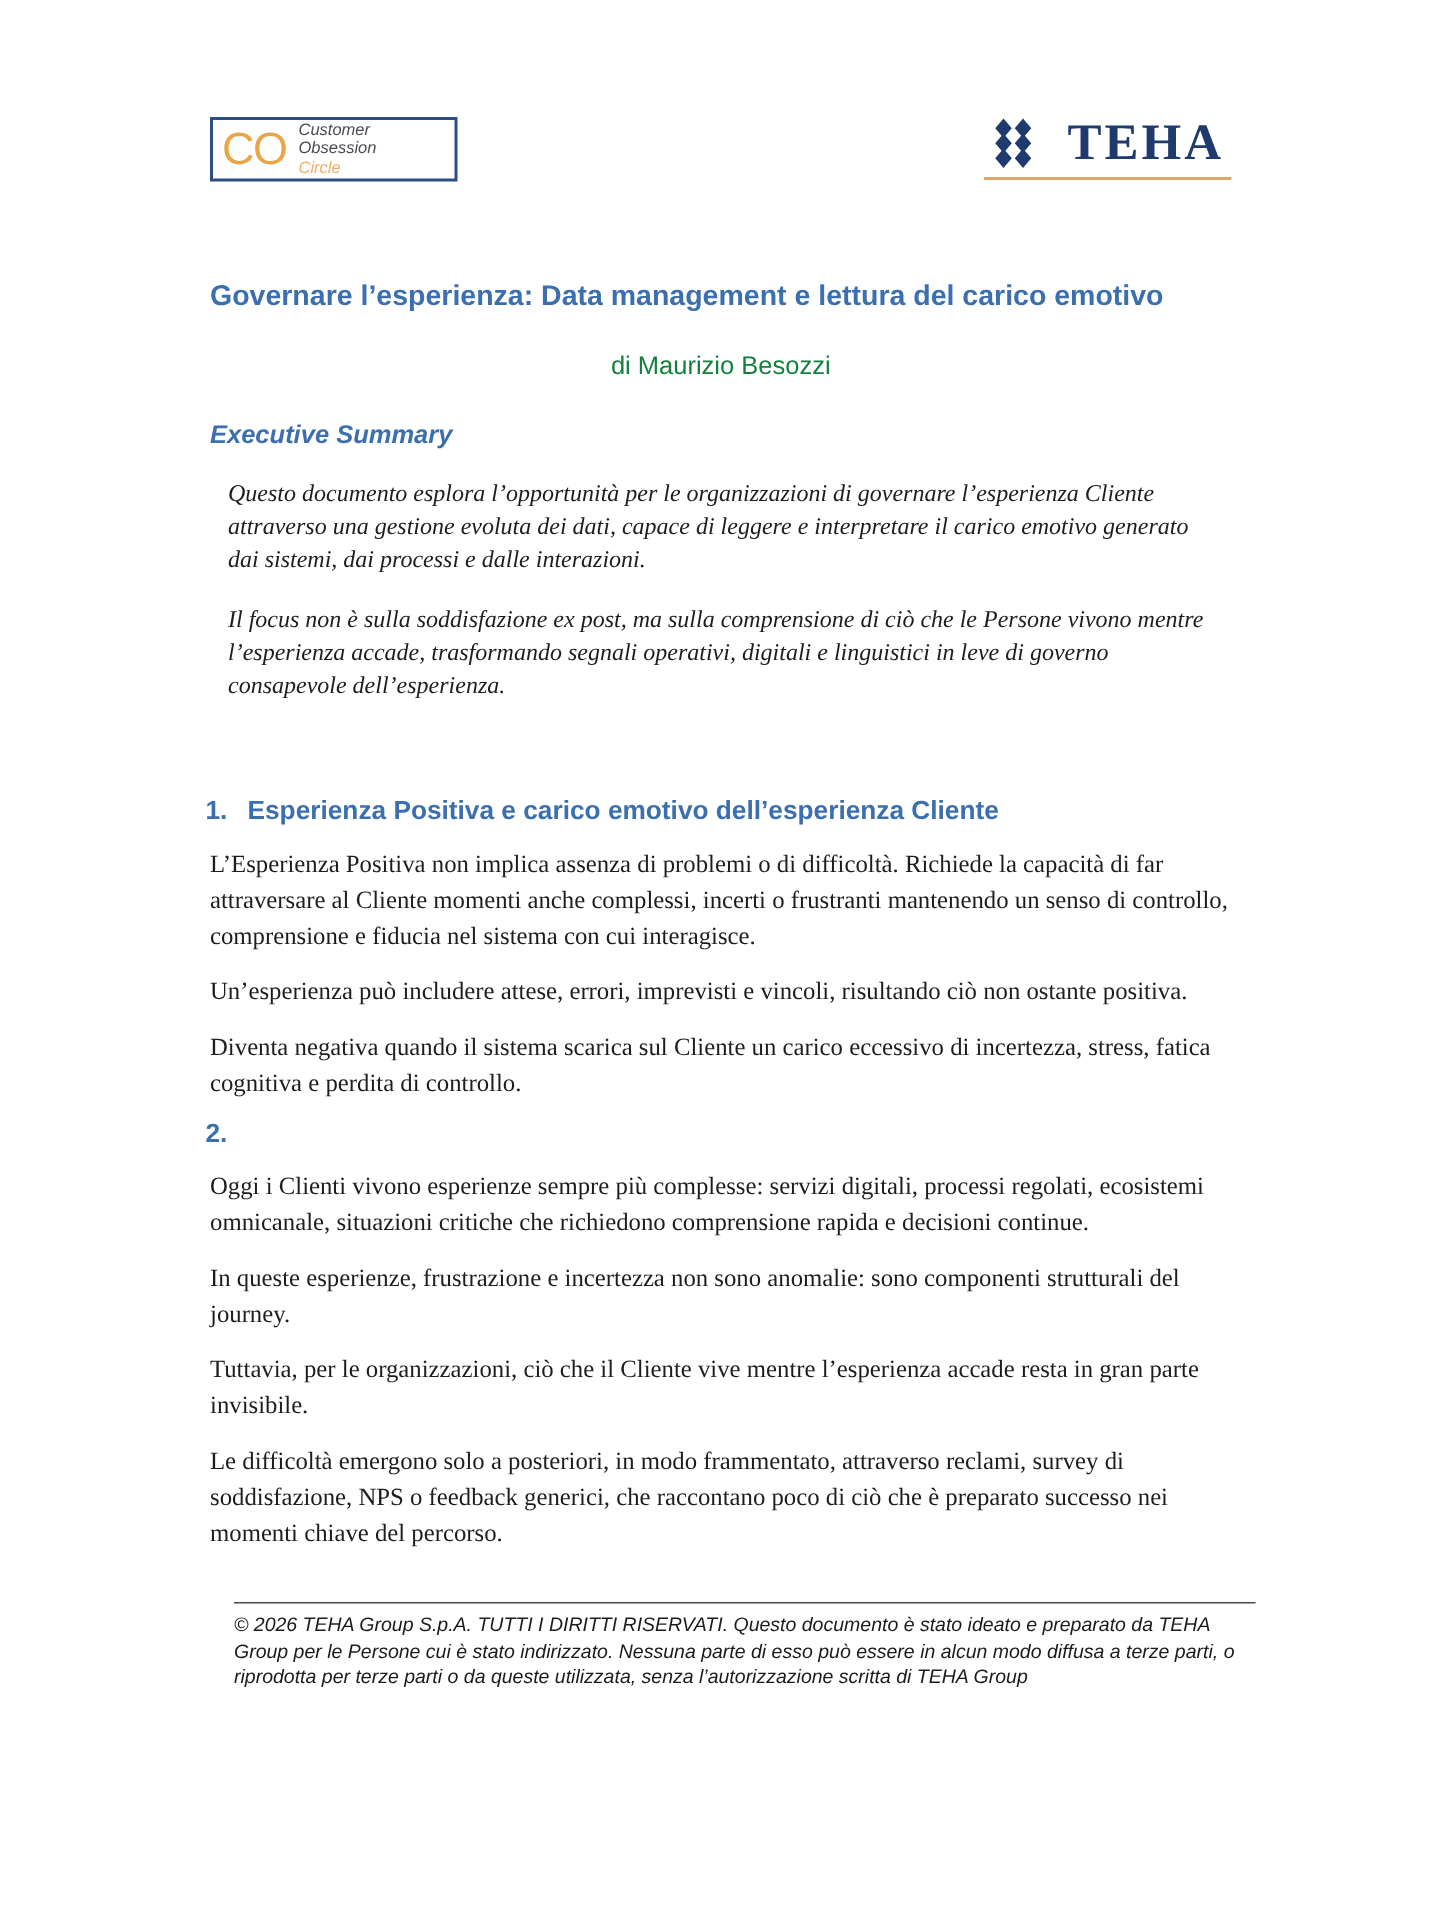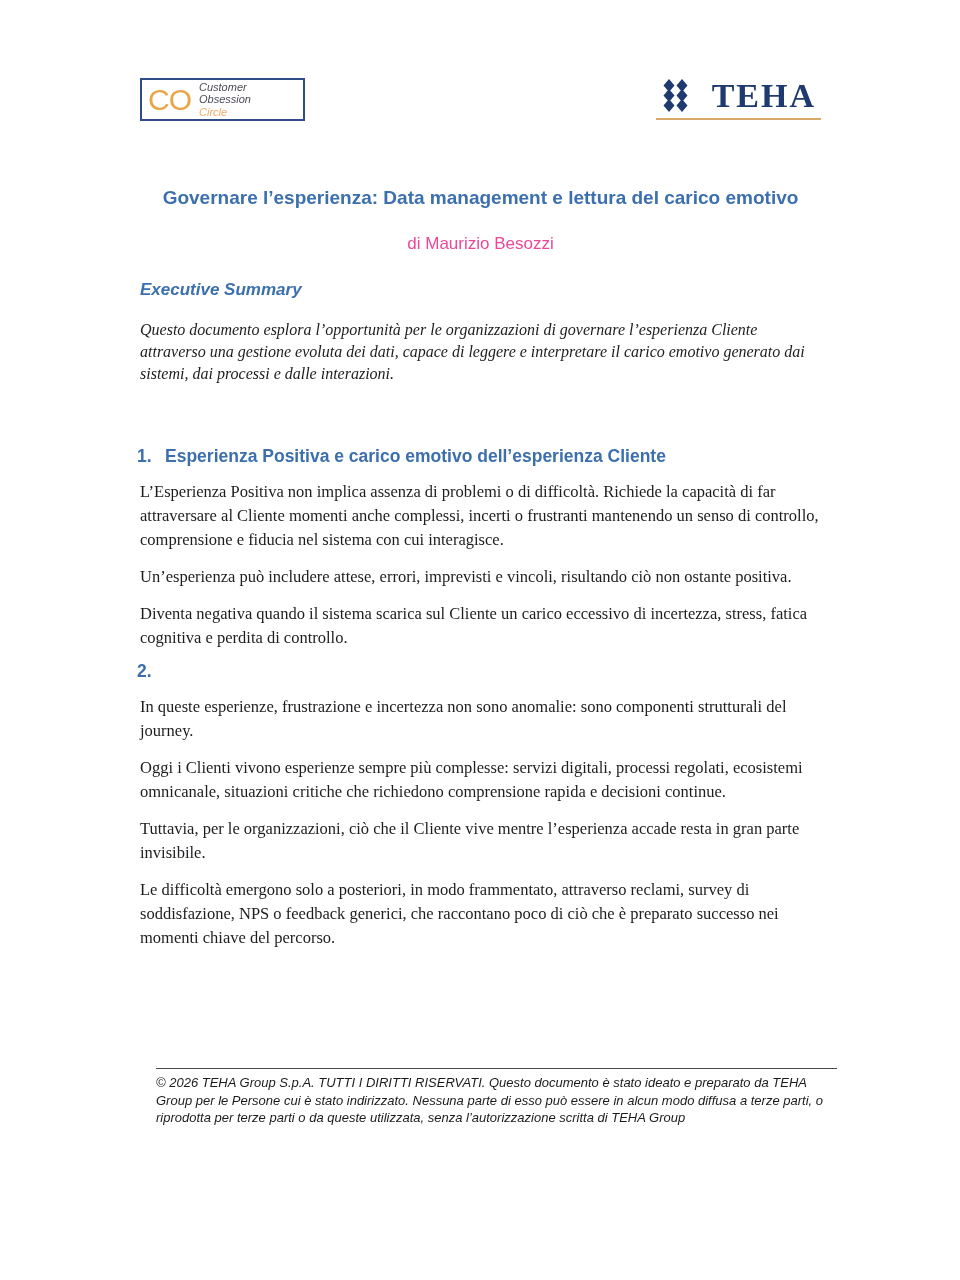--- a/index.html
+++ b/index.html
@@ -38,36 +38,36 @@
     border-bottom:2px solid #D9A96C; padding:0 5px 5px 5px;
   }
   .teha-mark { display:block; }
   .teha-word {
     font-family:"Liberation Serif", serif; font-weight:bold;
     font-size:34px; line-height:1; color:#1F3A6E; letter-spacing:2px;
   }
 
   
   .doc-title {
-    margin:64px 0 0; text-align:center;
+    margin:64px 0 0; text-align:left;
     font-family:"Liberation Sans", sans-serif;
     font-size:19px; line-height:26px; font-weight:bold; color:#3B6FAE;
   }
   .byline {
     margin:22px 0 0; text-align:center;
     font-family:"Liberation Sans", sans-serif;
-    font-size:17px; line-height:22px; color:#ec4899;
+    font-size:17px; line-height:22px; color:#15803d;
   }
   .exec-heading {
     margin:24px 0 0;
     font-family:"Liberation Sans", sans-serif;
     font-style:italic; font-weight:bold;
     font-size:17px; line-height:22px; color:#3B6FAE;
   }
-  .es-para { margin:18px 0 0; font-style:italic; font-size:16px; line-height:22px; }
+  .es-para { margin:18px 12px 0; font-style:italic; font-size:16px; line-height:22px; }
 
   .section-heading {
     display:flex; margin:60px 0 0 -3px;
     font-family:"Liberation Sans", sans-serif; font-weight:bold;
     font-size:17.5px; line-height:22px; color:#3B6FAE;
   }
   .section-heading.second { margin-top:10px; }
   .sec-num { width:28px; flex:none; }
 
   .body-para { margin:13px 0 0; font-size:16.5px; line-height:24px; }
@@ -109,34 +109,35 @@
         </svg>
         <span class="teha-word">TEHA</span>
       </div>
     </div>
 
     <h1 class="doc-title">Governare l’esperienza: Data management e lettura del carico emotivo</h1>
     <p class="byline">di Maurizio Besozzi</p>
 
     <h2 class="exec-heading">Executive Summary</h2>
     <p class="es-para">Questo documento esplora l’opportunità per le organizzazioni di governare l’esperienza Cliente attraverso una gestione evoluta dei dati, capace di leggere e interpretare il carico emotivo generato dai sistemi, dai processi e dalle interazioni.</p>
+    <p class="es-para">Il focus non è sulla soddisfazione ex post, ma sulla comprensione di ciò che le Persone vivono mentre l’esperienza accade, trasformando segnali operativi, digitali e linguistici in leve di governo consapevole dell’esperienza.</p>
 
     <h3 class="section-heading">
       <span class="sec-num">1.</span>
       <span class="sec-title">Esperienza Positiva e carico emotivo dell’esperienza Cliente</span>
     </h3>
     <p class="body-para">L’Esperienza Positiva non implica assenza di problemi o di difficoltà. Richiede la capacità di far attraversare al Cliente momenti anche complessi, incerti o frustranti mantenendo un senso di controllo, comprensione e fiducia nel sistema con cui interagisce.</p>
     <p class="body-para">Un’esperienza può includere attese, errori, imprevisti e vincoli, risultando ciò non ostante positiva.</p>
     <p class="body-para">Diventa negativa quando il sistema scarica sul Cliente un carico eccessivo di incertezza, stress, fatica cognitiva e perdita di controllo.</p>
 
     <h3 class="section-heading second">
       <span class="sec-num">2.</span>
     </h3>
+    <p class="body-para">Oggi i Clienti vivono esperienze sempre più complesse: servizi digitali, processi regolati, ecosistemi omnicanale, situazioni critiche che richiedono comprensione rapida e decisioni continue.</p>
     <p class="body-para">In queste esperienze, frustrazione e incertezza non sono anomalie: sono componenti strutturali del journey.</p>
-    <p class="body-para">Oggi i Clienti vivono esperienze sempre più complesse: servizi digitali, processi regolati, ecosistemi omnicanale, situazioni critiche che richiedono comprensione rapida e decisioni continue.</p>
     <p class="body-para">Tuttavia, per le organizzazioni, ciò che il Cliente vive mentre l’esperienza accade resta in gran parte invisibile.</p>
     <p class="body-para">Le difficoltà emergono solo a posteriori, in modo frammentato, attraverso reclami, survey di soddisfazione, NPS o feedback generici, che raccontano poco di ciò che è preparato successo nei momenti chiave del percorso.</p>
   </div>
 
   <div class="page-footer">
     <div class="footer-rule"></div>
     <p class="footer-text">© 2026 TEHA Group S.p.A. TUTTI I DIRITTI RISERVATI. Questo documento è stato ideato e preparato da TEHA Group per le Persone cui è stato indirizzato. Nessuna parte di esso può essere in alcun modo diffusa a terze parti, o riprodotta per terze parti o da queste utilizzata, senza l’autorizzazione scritta di TEHA Group</p>
   </div>
 </div>
 

